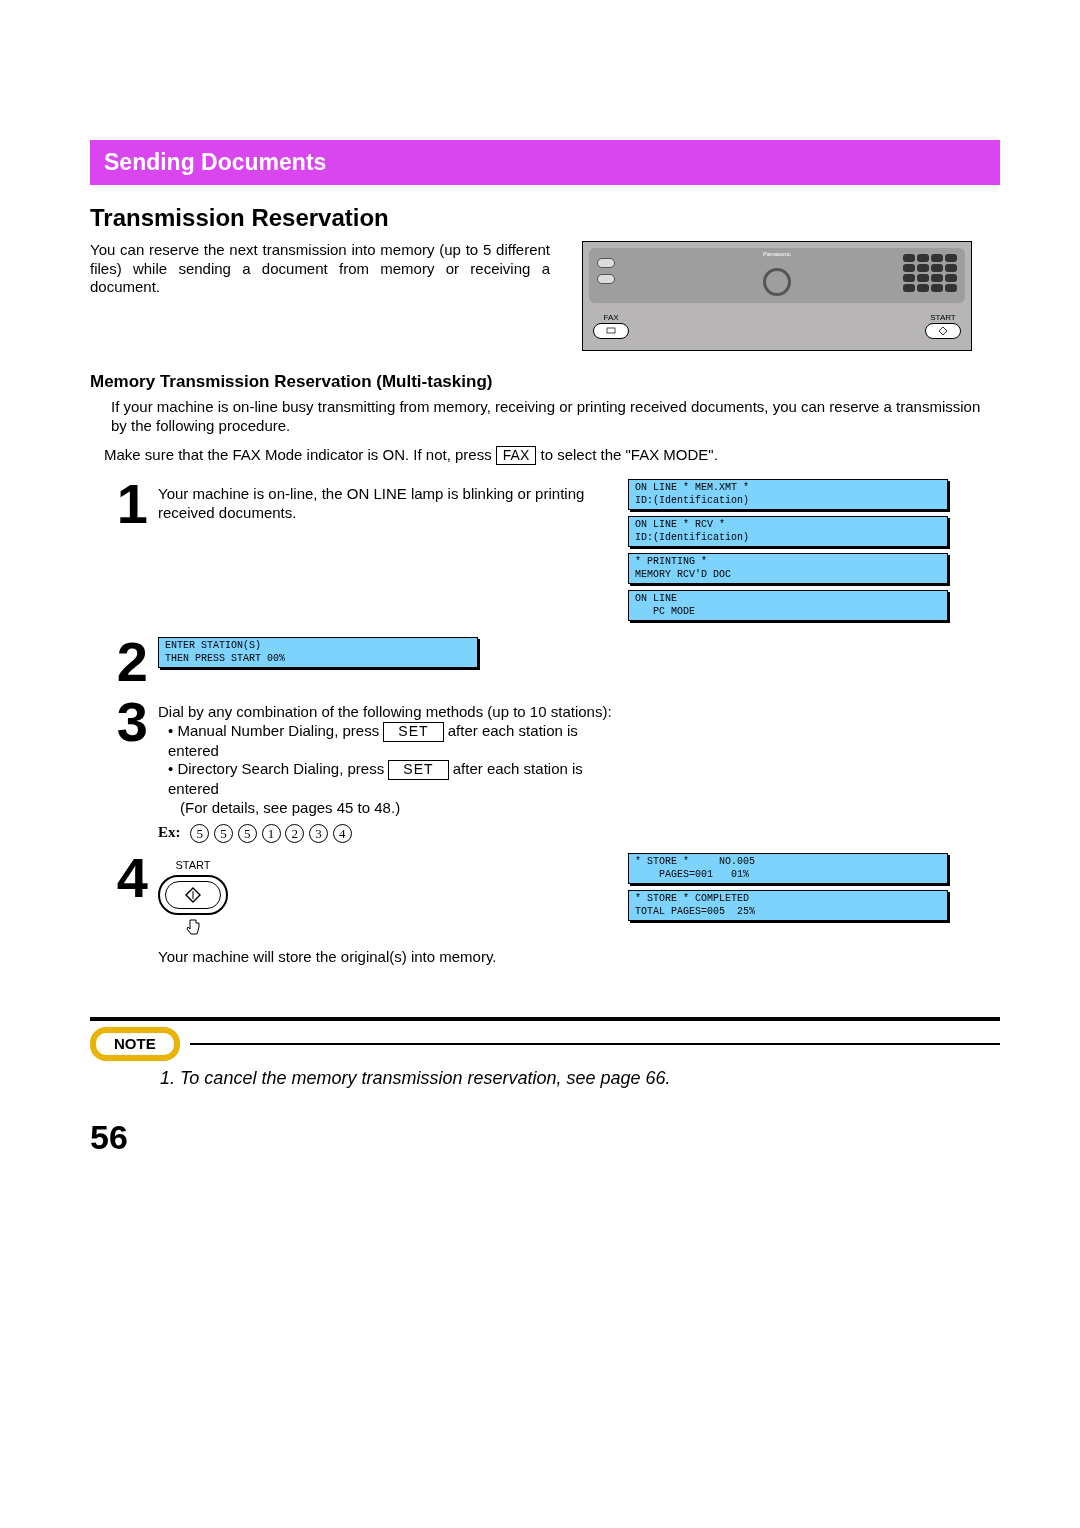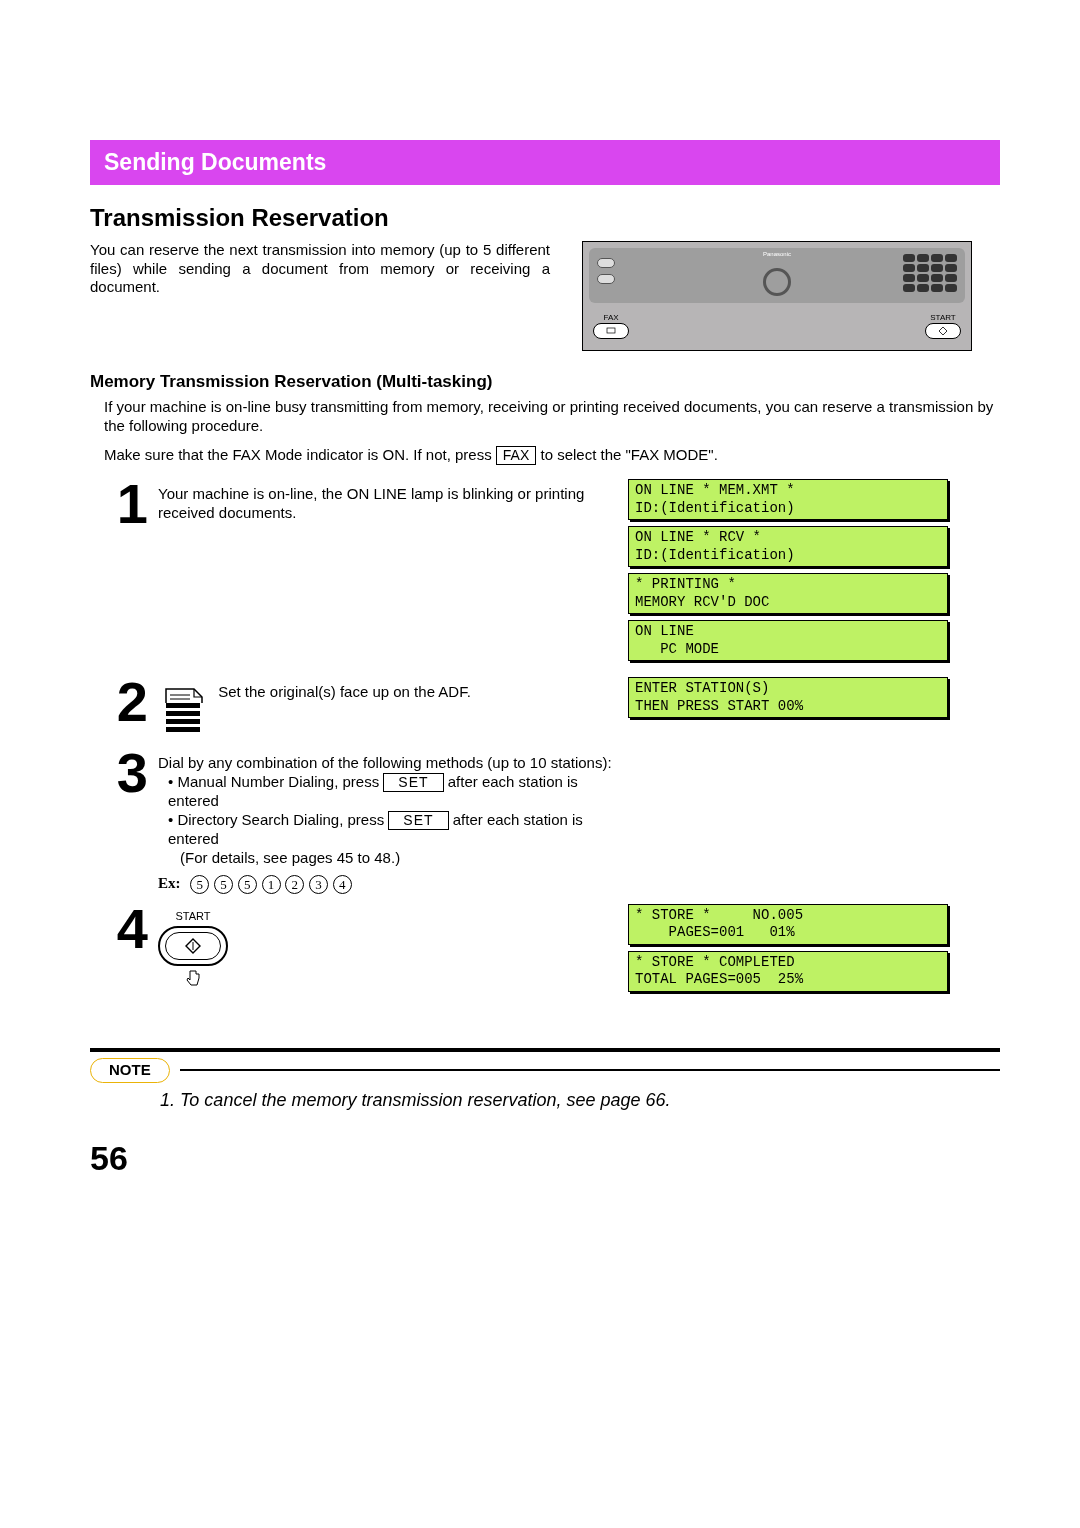--- a/index.html
+++ b/index.html
@@ -75,21 +75,21 @@
   .under-labels {
     display:flex; justify-content:space-between; padding:4px 10px 0 10px;
     font-size:8px;
   }
   .oval-small {
     display:inline-flex; align-items:center; justify-content:center;
     width:36px; height:16px; border:1px solid #000; border-radius:10px;
     background:#fff;
   }
   .diamond-small svg { display:block; }
-  .body-text { margin: 6px 0 8px 14px; }
+  .body-text { margin: 6px 0 8px 21px; }
   .fax-mode-line { margin: 10px 0 14px 14px; }
   .key-frame {
     display:inline-block; border:1px solid #000; padding:0 6px;
     font-family: Arial, sans-serif; font-size:14px;
     vertical-align: baseline;
   }
   .set-frame {
     display:inline-block; border:1px solid #000; padding:0 14px;
     font-family: Arial, sans-serif; font-size:14px;
     vertical-align: baseline; letter-spacing:1px;text-align:right;
@@ -111,25 +111,25 @@
     padding-top: 6px;
   }
   .step-side {
     width: 320px;
     flex-shrink:0;
   }
   .lcd {
     border: 1px solid #000;
     box-shadow: 2px 2px 0 #000;
     font-family: "Courier New", monospace;
-    font-size: 14px;
+    font-size: 10px;
     padding: 2px 6px;
     margin-bottom: 6px;
     white-space: pre;
-    background:#bef264;
+    background:#7dd3fc;
     line-height:1.25;
   }
   .adf-icon { display:inline-block; vertical-align:top; margin-right:6px; }
   .circled-digit {
     display:inline-block;
     width:19px; height:19px;
     border:1px solid #000;
     border-radius:50%;
     text-align:center;
     font-size:13px;
@@ -157,21 +157,21 @@
   .hand-cursor {
     width:16px; height:18px; margin:2px auto 0 auto;
   }
   .thick-rule {
     border:0; border-top:4px solid #000; margin:0;
   }
   .note-row {
     display:flex; align-items:center; margin-top:6px;
   }
   .note-badge {
-    border:1px solid #eab308; border-radius:16px;
+    border:6px solid #eab308; border-radius:16px;
     padding:2px 18px; font-weight:bold; font-size:15px;
     margin-right:10px;
   }
   .thin-rule {
     flex:1; border:0; border-top:2px solid #000;
   }
   .note-text {
     font-style:italic; font-size:18px; margin:6px 0 0 70px;
   }
   .page-num {
@@ -254,35 +254,20 @@
 ID:(Identification)</div>
       <div class="lcd">* PRINTING *
 MEMORY RCV'D DOC</div>
       <div class="lcd">ON LINE
    PC MODE</div>
     </div>
   </div>
 
   <div class="step-row">
     <div class="step-num">2</div>
-    <div class="step-body">
-      <span class="adf-icon">
-        <svg width="50" height="50">
-          <rect x="8" y="20" width="34" height="5" fill="#000"></rect>
-          <rect x="8" y="28" width="34" height="5" fill="#000"></rect>
-          <rect x="8" y="36" width="34" height="5" fill="#000"></rect>
-          <rect x="8" y="44" width="34" height="5" fill="#000"></rect>
-          <polyline points="8,20 8,6 36,6 44,14 44,20" fill="none" stroke="#000" stroke-width="1.5"></polyline>
-          <polyline points="36,6 36,14 44,14" fill="none" stroke="#000" stroke-width="1.2"></polyline>
-          <line x1="12" y1="12" x2="32" y2="12" stroke="#000" stroke-width="1"></line>
-          <line x1="12" y1="16" x2="32" y2="16" stroke="#000" stroke-width="1"></line>
-        </svg>
-      </span>
-      <span> Set the original(s) face up on the ADF.</span>
-    </div>
     <div class="step-side">
       <div class="lcd">ENTER STATION(S)
 THEN PRESS START 00%</div>
     </div>
   </div>
 
   <div class="step-row">
     <div class="step-num">3</div>
     <div class="step-body">
       <div>Dial by any combination of the following methods (up to 10 stations):</div>
@@ -316,20 +301,21 @@
             <svg width="16" height="16">
               <polygon points="8,1 15,8 8,15 1,8" fill="none" stroke="#000" stroke-width="1.4"></polygon>
               <line x1="8" y1="4" x2="8" y2="12" stroke="#000" stroke-width="1"></line>
             </svg>
           </div>
         </div>
         <svg class="hand-cursor">
           <path d="M5 3 L5 12 L3 10 L2 12 L6 17 L12 17 L14 10 L14 6 L11 6 L11 3 Z" fill="none" stroke="#000" stroke-width="1"></path>
         </svg>
       </div>
+      <div style="margin-top:8px;">Your machine will store the original(s) into memory.</div>
     </div>
     <div class="step-side">
       <div class="lcd">* STORE *     NO.005
     PAGES=001   01%</div>
       <div class="lcd">* STORE * COMPLETED
 TOTAL PAGES=005  25%</div>
     </div>
   </div>
 
 </div>

